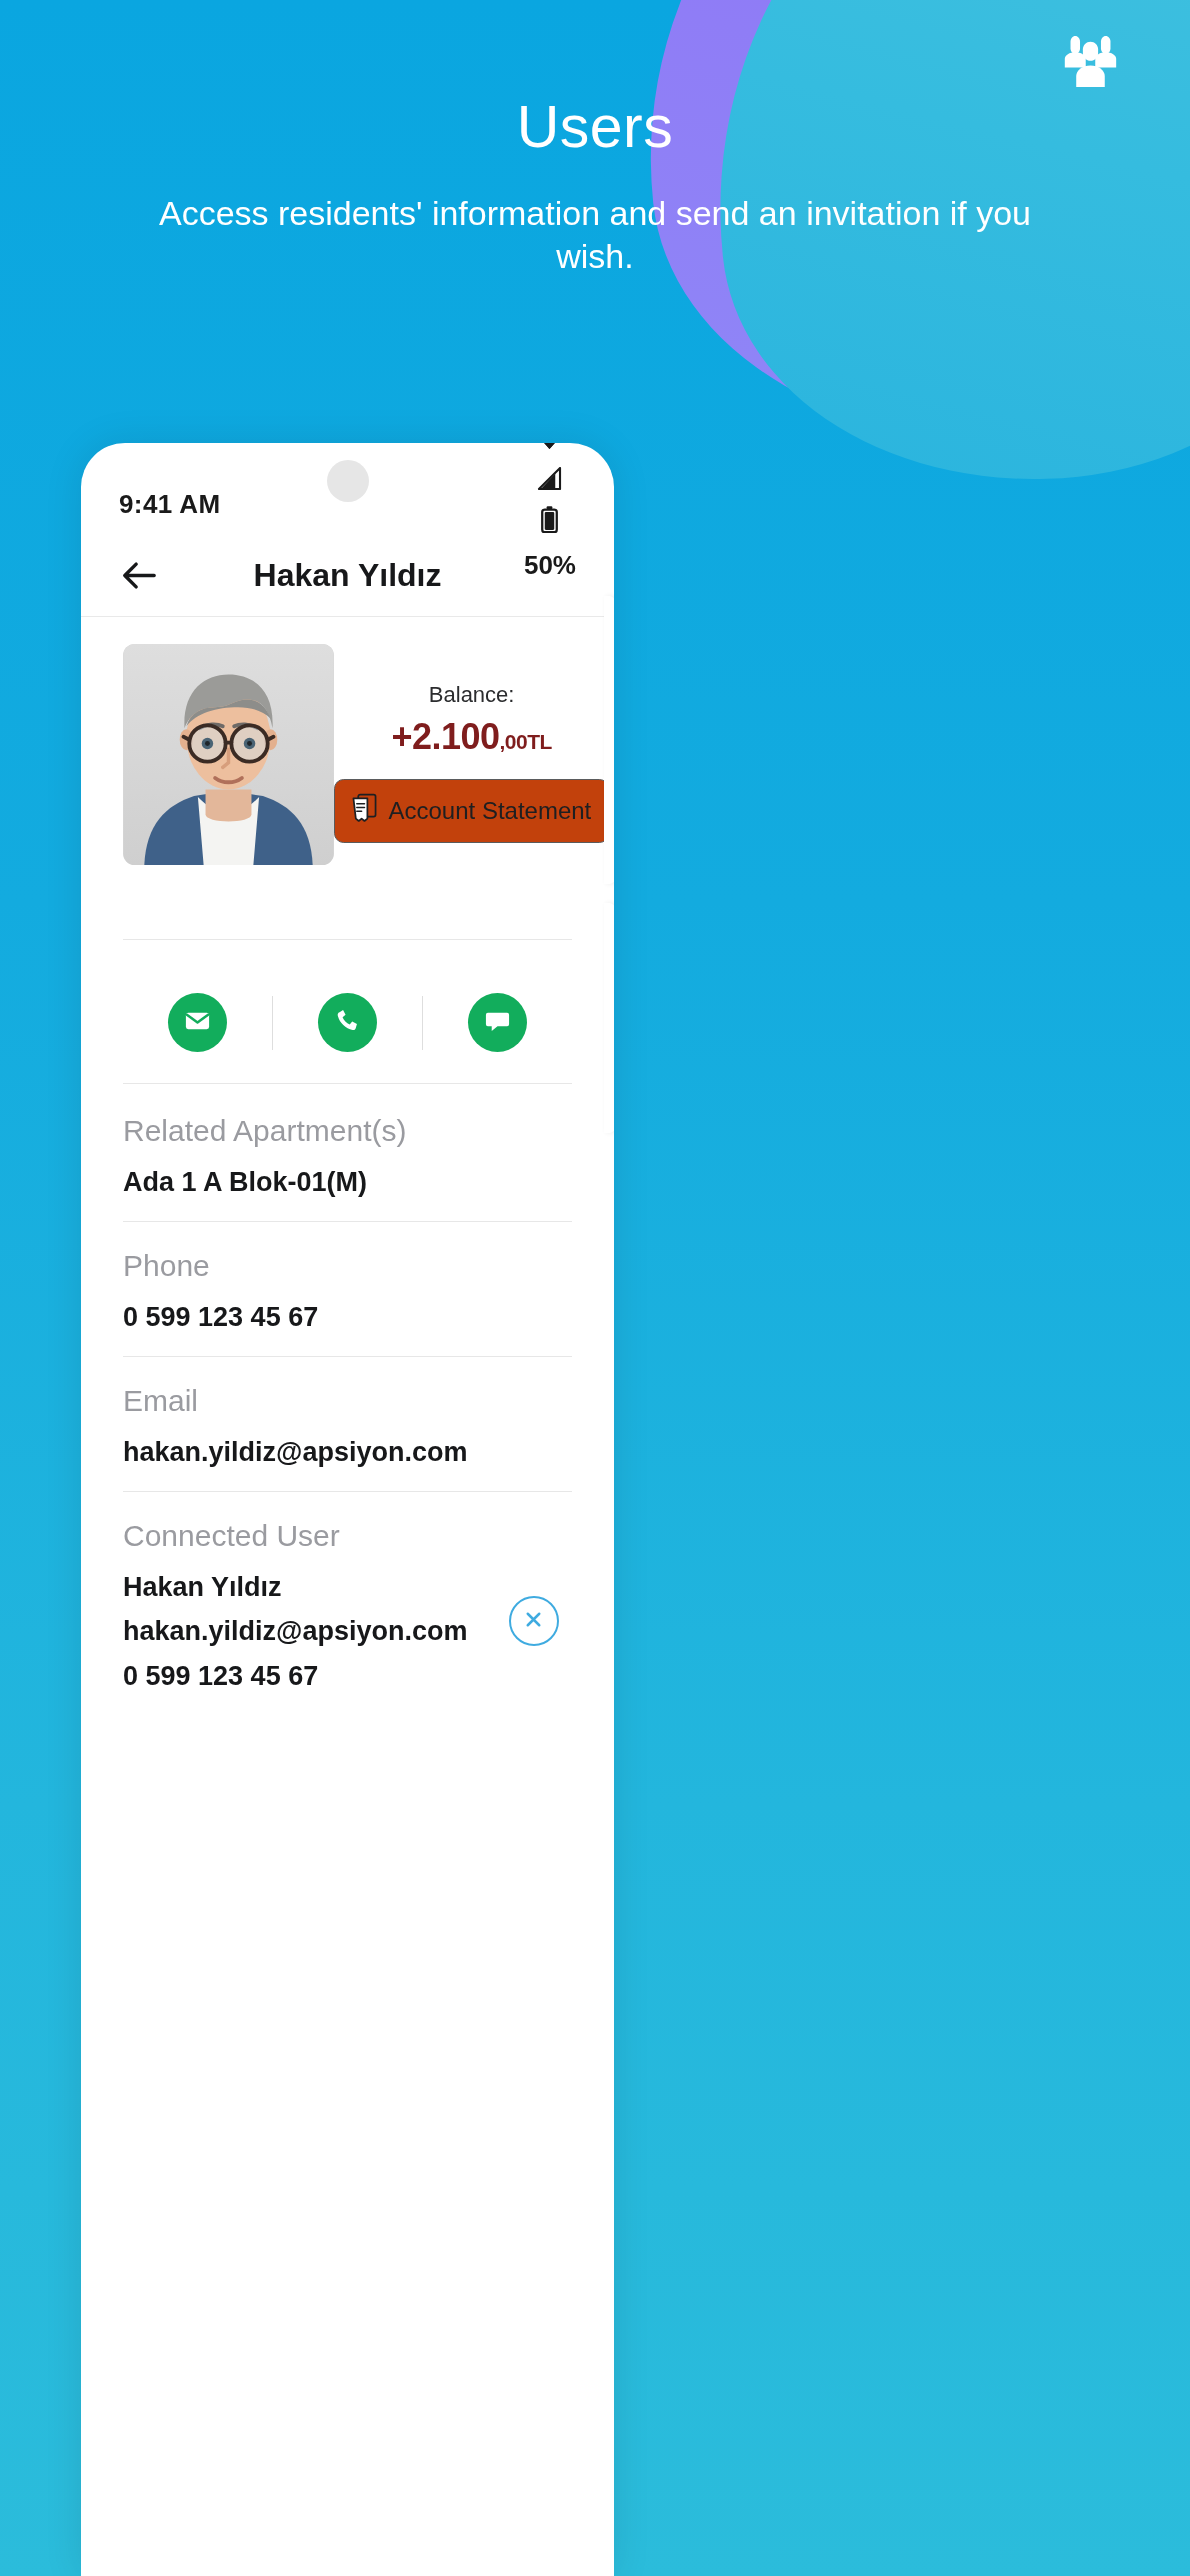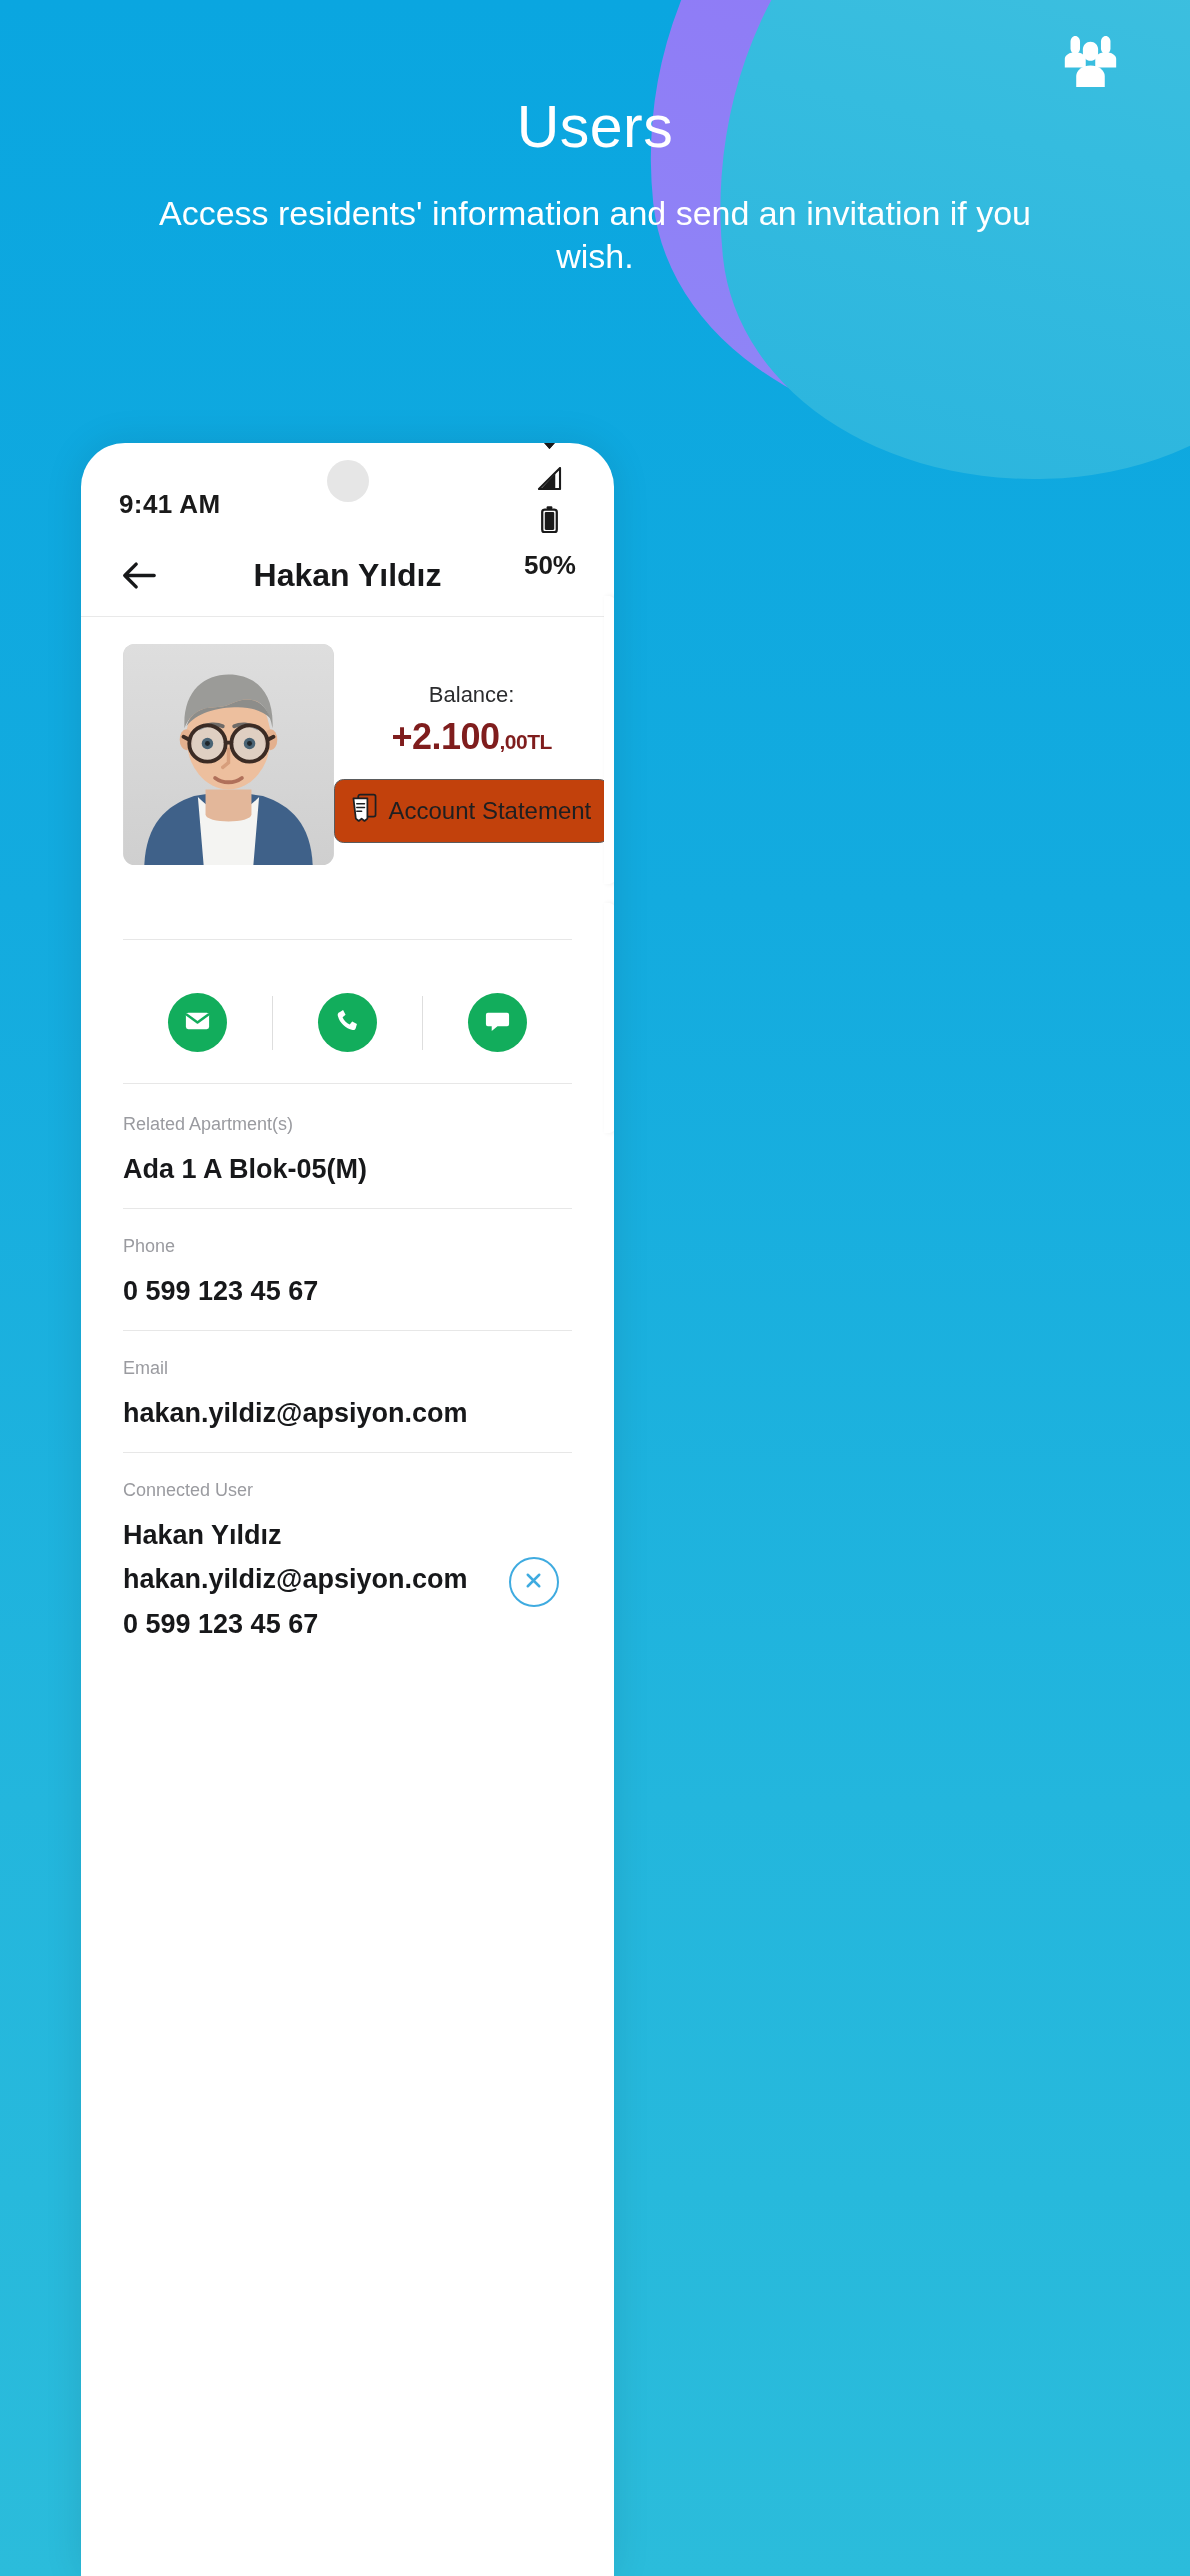--- a/index.html
+++ b/index.html
@@ -190,21 +190,21 @@
     background:#12ad5c;
     display:flex; align-items:center; justify-content:center;
   }
   .qa-sep { width:1px; height:54px; background:#dedede; }
 
   
   #fields {
     position:absolute; left:42px; right:42px; top:644px;
   }
   .field { padding:27px 0 23px 0; border-bottom:1px solid #e7e7e7; position:relative; }
-  .field-label { font-size:18px; color:#9a9ba0; font-weight:400; }
+  .field-label { font-size:30px; color:#9a9ba0; font-weight:400; }
   .field-value { font-size:27px; color:#17181a; font-weight:700; margin-top:19px; }
   .field-value.line2 { margin-top:13.4px; font-weight:700; }
   #connected-user-field { border-bottom:none; }
   #remove-connected-user-button {
     position:absolute; right:13.4px; top:104px;
     width:50px; height:50px; border-radius:50%;
     border:2.4px solid #3fabe0;
     display:flex; align-items:center; justify-content:center;
   }
 </style>
@@ -365,21 +365,21 @@
       </div>
     </div>
   </div>
 
   <div class="hr" style="top:640px"></div>
 
   <div id="fields">
 
     <div class="field">
       <div class="field-label">Related Apartment(s)</div>
-      <div class="field-value">Ada 1 A Blok-05(M)</div>
+      <div class="field-value">Ada 1 A Blok-01(M)</div>
     </div>
 
     <div class="field">
       <div class="field-label">Phone</div>
       <div class="field-value">0 599 123 45 67</div>
     </div>
 
     <div class="field">
       <div class="field-label">Email</div>
       <div class="field-value">hakan.yildiz@apsiyon.com</div>

